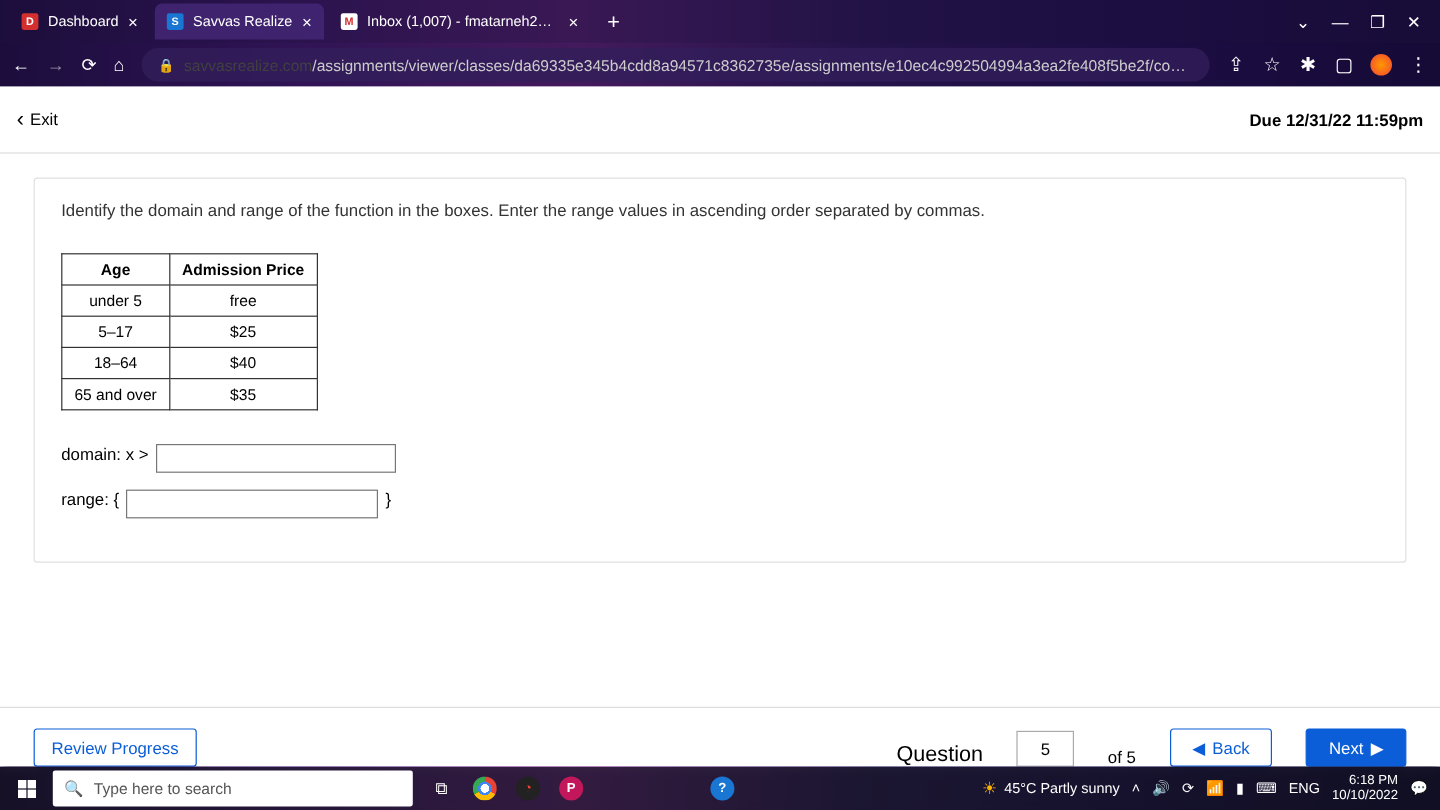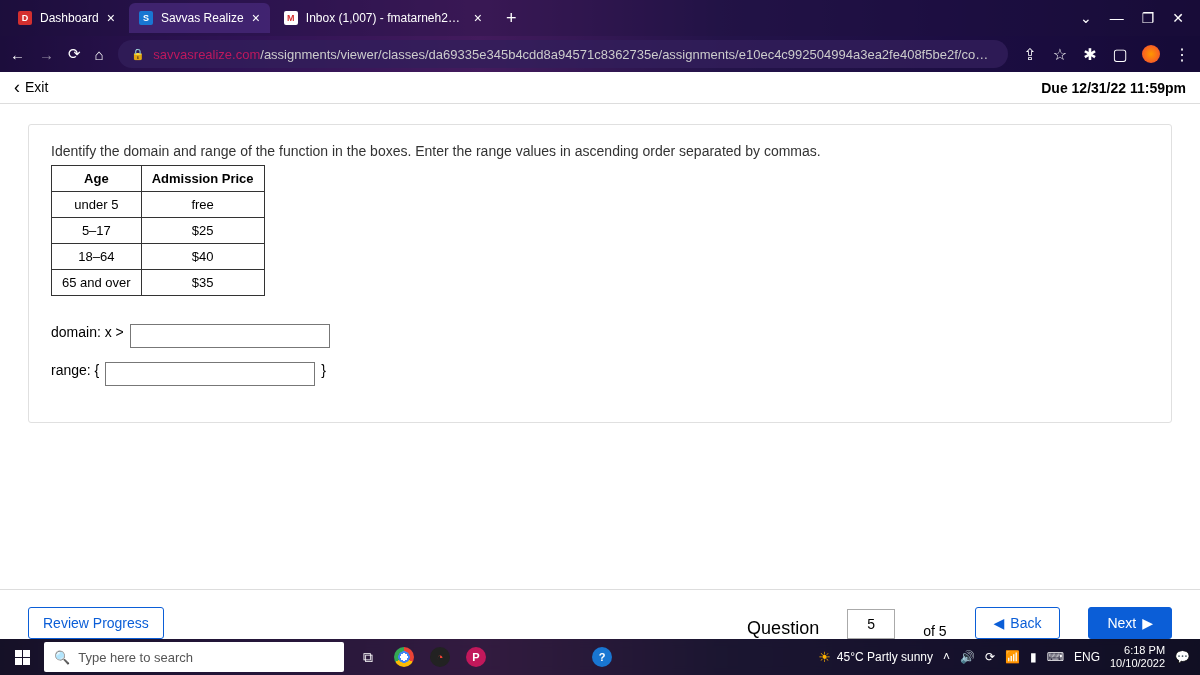--- a/index.html
+++ b/index.html
@@ -10,32 +10,32 @@
 .tab-title{white-space:nowrap;overflow:hidden;text-overflow:ellipsis;max-width:160px}
 .tab-close{font-size:14px;cursor:pointer}
 .new-tab{color:#fff;font-size:18px;padding:0 10px;cursor:pointer}
 .window-controls{margin-left:auto;display:flex;gap:18px;color:#fff;font-size:14px;padding-right:8px}
 .window-controls span{cursor:pointer}
 .addr-bar{height:36px;display:flex;align-items:center;padding:0 10px;gap:14px;background:rgba(30,15,60,0.6)}
 .nav-icon{color:#fff;font-size:15px;cursor:pointer}
 .url-pill{flex:1;height:28px;background:rgba(50,30,90,0.8);border-radius:14px;display:flex;align-items:center;padding:0 14px;gap:8px;color:#ccc;font-size:13px;overflow:hidden}
 .url-pill .lock{font-size:11px}
 .url-text{white-space:nowrap;overflow:hidden;text-overflow:ellipsis}
-.url-text .host{color:#be185d}
+.url-text .host{color:#404040}
 .right-icons{display:flex;gap:14px;color:#fff;align-items:center}
 .ext-icon{width:16px;height:16px;display:inline-flex;align-items:center;justify-content:center}
 .app{position:absolute;top:72px;left:0;right:0;bottom:36px;background:#fff;display:flex;flex-direction:column}
-.app-header{height:32px;border-bottom:1px solid #ddd;display:flex;align-items:center;padding:0 14px;gap:14px;font-size:14px}
+.app-header{height:56px;border-bottom:1px solid #ddd;display:flex;align-items:center;padding:0 14px;gap:14px;font-size:14px}
 .exit{cursor:pointer;font-weight:500}
 .exit::before{content:"‹ ";font-size:18px;vertical-align:-1px}
 .assign-title{color:#333}
 .due{margin-left:auto;font-weight:600}
 .content-wrap{flex:1;padding:20px 28px;overflow:auto}
 .card{background:#fff;border:1px solid #e0e0e0;border-radius:3px;padding:18px 22px 22px}
-.prompt{font-size:14px;color:#333;margin-bottom:6px}
+.prompt{font-size:14px;color:#333;margin-bottom:28px}
 .data-table{border-collapse:collapse;margin-bottom:28px}
 .data-table th,.data-table td{border:1px solid #333;padding:5px 10px;font-size:13px;text-align:center}
 .data-table th{font-weight:bold}
 .answer-row{display:flex;align-items:flex-start;gap:6px;font-size:14px;margin-bottom:14px}
 .ans-input{height:24px;border:1px solid #777;padding:0 4px;font-size:13px}
 .ans-input.w1{width:200px}
 .ans-input.w2{width:210px}
 .app-footer{height:50px;border-top:1px solid #ddd;display:flex;align-items:flex-end;padding:0 28px;gap:28px}
 .review-btn{border:1px solid #0b5ed7;color:#0b5ed7;background:#fff;padding:7px 14px;font-size:14px;border-radius:3px;cursor:pointer}
 .footer-spacer{flex:1}

